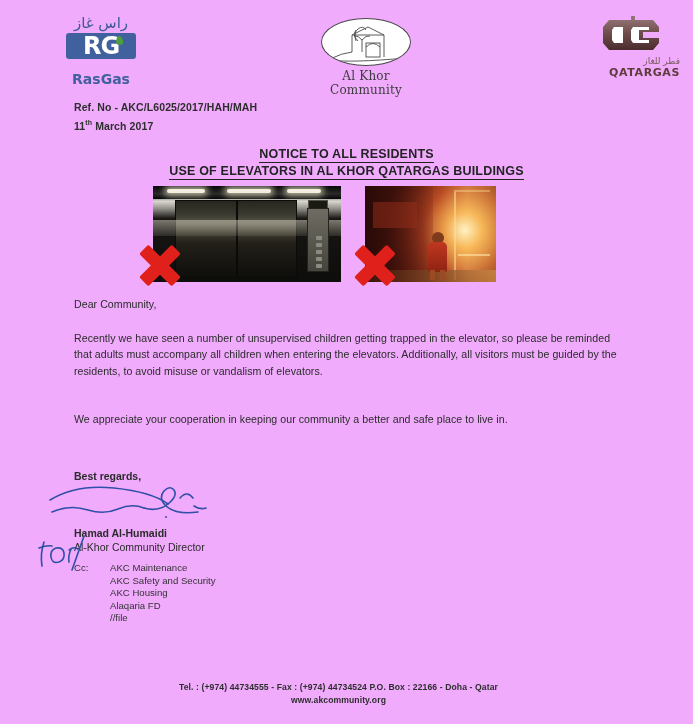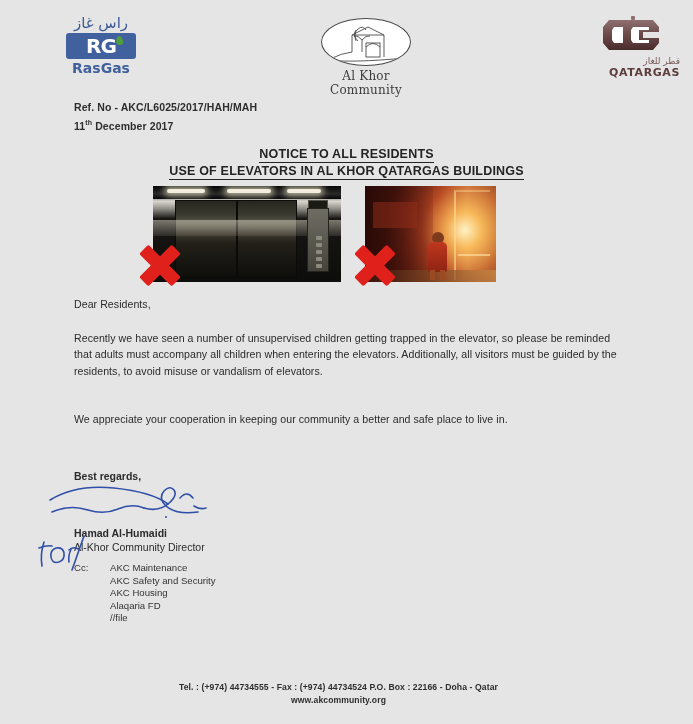--- a/index.html
+++ b/index.html
@@ -11,21 +11,21 @@
     width: 693px;
     height: 724px;
     font-family: "Liberation Sans", sans-serif;
     color: #2b2b2b;
     position: relative;
     overflow: hidden;
   }
   .page {
     position: absolute;
     inset: 0;
-    background: #e5e5e5;
+    background: #f0abfc;
   }
 
   
   .logo-row {
     position: absolute;
     top: 0; left: 0; right: 0;
     height: 96px;
   }
   .logo-rasgas {
     position: absolute;
@@ -48,40 +48,40 @@
     background: #41619e;
     border-radius: 3px;
     position: relative;
     display: flex;
     align-items: center;
     justify-content: center;
   }
   .rg-badge .rg-letters {
     color: #ffffff;
     font-weight: bold;
-    font-size: 20px;
+    font-size: 24px;
     letter-spacing: -1px;
     font-family: "DejaVu Sans", sans-serif;
     line-height: 20px;
   }
   .rg-flame {
     position: absolute;
     right: 13px; top: 3px;
     width: 7px; height: 9px;
     background: #4e9e3e;
     border-radius: 50% 50% 50% 50% / 70% 70% 30% 30%;
     transform: rotate(-8deg);
   }
   .rg-word {
     font-family: "DejaVu Sans", sans-serif;
     font-weight: bold;
     font-size: 14px;
     color: #41619e;
     line-height: 17px;
-    margin-top: 1px;
+    margin-top: 12px;
   }
 
   .logo-akc {
     position: absolute;
     left: 312px; top: 18px;
     width: 108px; height: 66px;
     text-align: center;
   }
   .akc-oval {
     width: 88px; height: 46px;
@@ -396,21 +396,21 @@
         <path d="M30 11 L46 11 L46 14 L36 14 L36 24 L46 24 L46 27 L30 27 L28 24 L28 14 Z" fill="#ffffff"></path>
         <ellipse cx="30" cy="2" rx="2" ry="3" fill="#8e6f6f"></ellipse>
       </svg>
       <div class="qg-arabic">قطر للغاز</div>
       <div class="qg-word">QATARGAS</div>
     </div>
   </div>
 
   <div class="refblock">
     <div>Ref. No - AKC/L6025/2017/HAH/MAH</div>
-    <div><span>11</span><sup>th</sup><span> December 2017</span></div>
+    <div><span>11</span><sup>th</sup><span> March 2017</span></div>
   </div>
 
   <div class="title-wrap">
     <div class="title-line"><span>NOTICE TO ALL RESIDENTS</span></div>
     <div class="title-line"><span>USE OF ELEVATORS IN AL KHOR QATARGAS BUILDINGS</span></div>
   </div>
 
   <div class="photo-row">
 
     <div class="photo photo-left">
@@ -445,21 +445,21 @@
         <span></span>
         <span></span>
       </div>
     <div class="xmark x-right">
         <span></span>
         <span></span>
       </div>
   </div>
 
   <div class="body-text">
-    <p>Dear Residents,</p>
+    <p>Dear Community,</p>
     <p class="p-gap-md">Recently we have seen a number of unsupervised children getting trapped in the elevator, so please be reminded that adults must accompany all children when entering the elevators. Additionally, all visitors must be guided by the residents, to avoid misuse or vandalism of elevators.</p>
     <p class="p-gap-xl">We appreciate your cooperation in keeping our community a better and safe place to live in.</p>
   </div>
 
   <div class="sig-block">
     <div class="sig-regards">Best regards,</div>
     <svg class="sig-ink" viewBox="0 0 230 46">
       <g fill="none" stroke="#2f4fa8" stroke-width="1.6" stroke-linecap="round">
         <path d="M2 18 Q28 2 66 6 Q104 10 120 22"></path>
         <path d="M4 30 Q22 22 40 28 Q56 33 70 27 Q84 21 96 26"></path>

